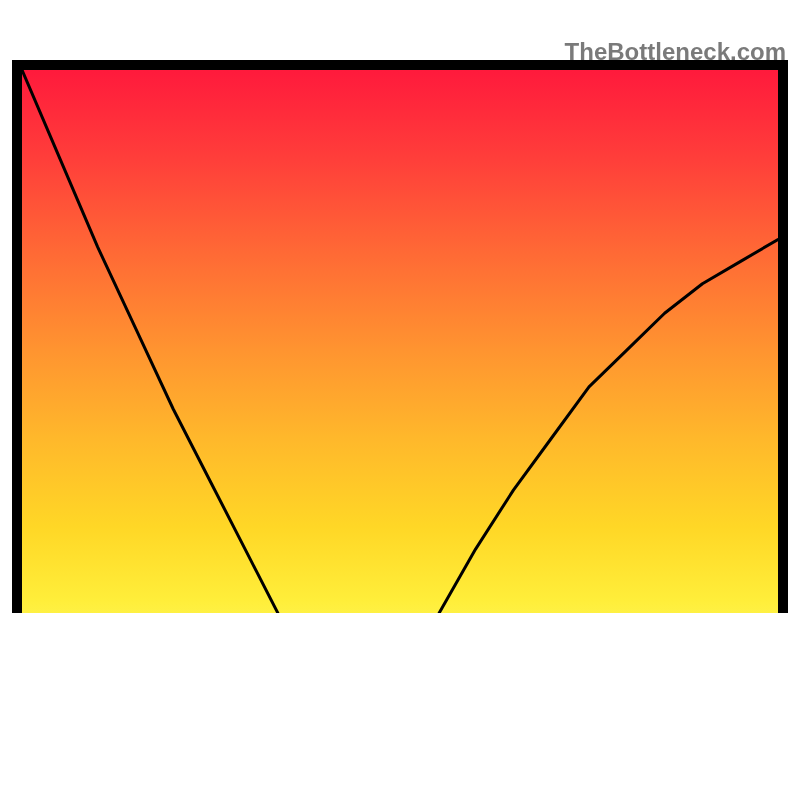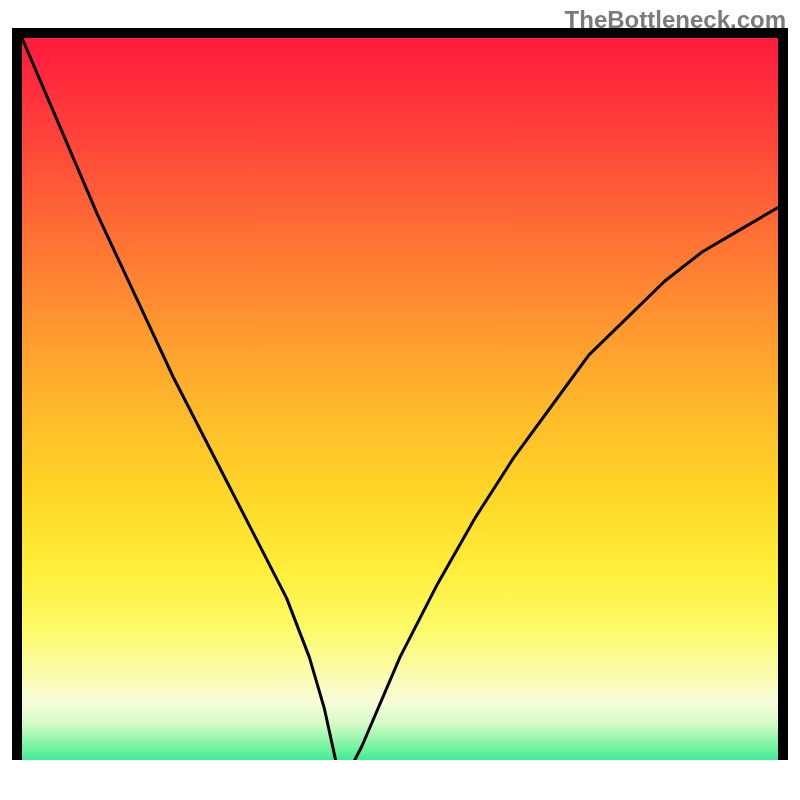--- a/index.html
+++ b/index.html
@@ -2,22 +2,23 @@
 <html><head>
 <meta charset="utf-8">
 <style>
   body {
     margin: 0;
     padding: 0;
     background: #fff;
   }
   .container {
     width: 800px;
-    height: 760px;
+    height: 581px;
     position: relative;
+    margin-top: 32px;
   }
   .watermark {
     position: absolute;
     top: 6px;
     right: 14px;
     font-family: Arial, Helvetica, sans-serif;
     font-size: 24px;
     font-weight: bold;
     color: #7a7a7a;
     z-index: 10;

